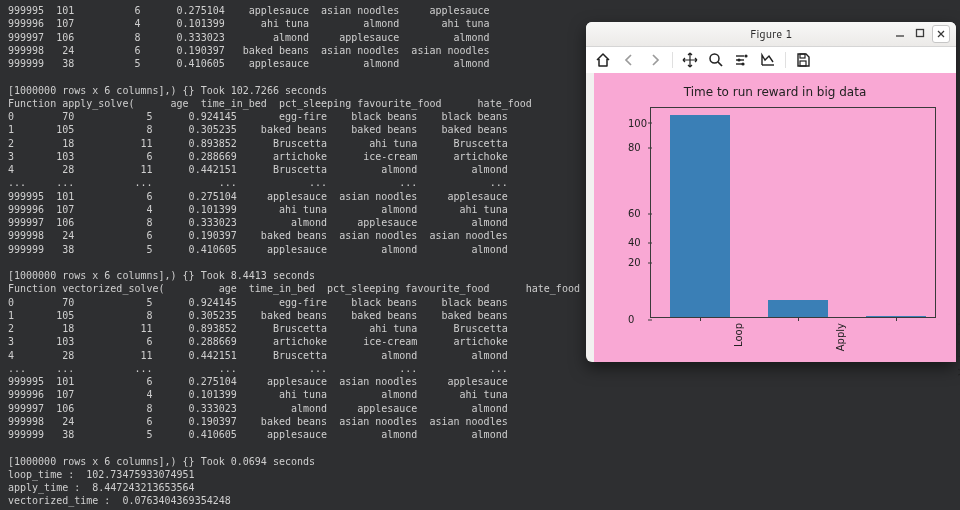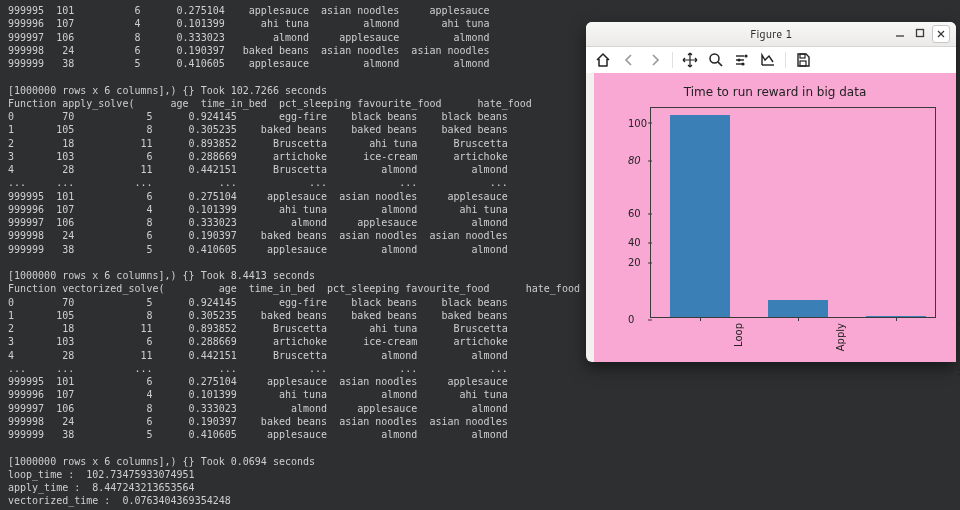--- a/index.html
+++ b/index.html
@@ -257,16 +257,16 @@
         <div class="xtick-mark" style="left: 147px;"></div>
         <div class="xtick" style="left: 150px;">Apply</div>
         <div class="bar" style="left: 214.62px; width: 60.76px; height: 0.6px; background: rgb(58, 127, 182);"></div>
         <div class="xtick-mark" style="left: 245px;"></div>
         <div class="xtick" style="left: 248px;">Vectorized</div>
       </div>
   <div class="ytick" style="top: 246px;">0<div class="tickmark"></div></div>
       <div class="ytick" style="top: 189px;">20<div class="tickmark"></div></div>
       <div class="ytick" style="top: 169px;">40<div class="tickmark"></div></div>
       <div class="ytick" style="top: 140px;">60<div class="tickmark"></div></div>
-      <div class="ytick" style="top: 87px; font-style: italic;">80<div class="tickmark"></div></div>
+      <div class="ytick" style="top: 74px;">80<div class="tickmark"></div></div>
       <div class="ytick" style="top: 49.7037px;">100<div class="tickmark"></div></div>
     </div>
 </div>
 
 </body></html>

